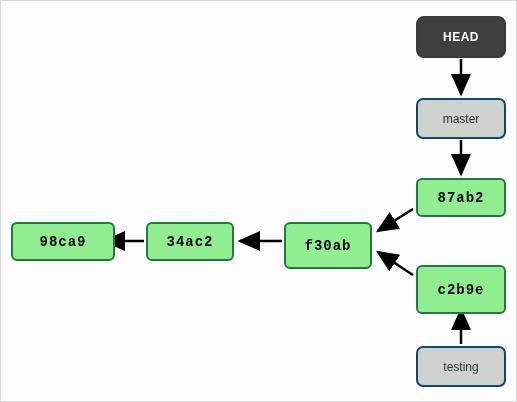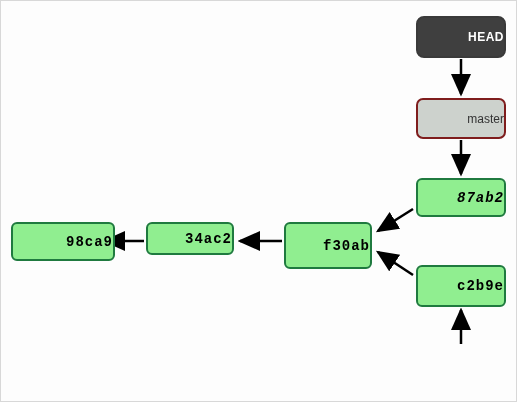--- a/index.html
+++ b/index.html
@@ -25,21 +25,21 @@
     top: 0;
     width: 517px;
     height: 402px;
     pointer-events: none;
   }
   .node {
     position: absolute;
     box-sizing: border-box;
     display: flex;
     align-items: center;
-    justify-content: flex-end;
+    justify-content: center;
     text-align: center;
     line-height: 1;
     z-index: 2;
   }
   .node-commit {
     background: #90ee90;
     border: 2px solid #1f7a3f;
     border-radius: 6px;
     color: #000000;
     font-family: "Liberation Mono", "DejaVu Sans Mono", monospace;
@@ -52,21 +52,21 @@
     border: 2px solid #3a3a3a;
     border-radius: 8px;
     color: #ffffff;
     font-family: "Liberation Sans", sans-serif;
     font-size: 12px;
     font-weight: bold;
     letter-spacing: 0.5px;
   }
   .node-branch {
     background: #cdd2cd;
-    border: 2px solid #7f1d1d;
+    border: 2px solid #0c4a6e;
     border-radius: 7px;
     color: #333333;
     font-family: "Liberation Sans", sans-serif;
     font-size: 12px;
     font-weight: normal;
   }
 </style>
 </head>
 <body>
 
@@ -95,34 +95,37 @@
   </svg>
 
   <div class="node node-head" style="left:415px; top:15px; width:90px; height:42px;">
     <span>HEAD</span>
   </div>
 
   <div class="node node-branch" style="left:415px; top:97px; width:90px; height:41px;">
     <span>master</span>
   </div>
 
-  <div class="node node-commit" style="left:415px; top:177px; width:90px; height:39px;font-style:italic;">
+  <div class="node node-commit" style="left:415px; top:177px; width:90px; height:39px;">
     <span>87ab2</span>
   </div>
 
   <div class="node node-commit" style="left:283px; top:221px; width:88px; height:47px;">
     <span>f30ab</span>
   </div>
 
-  <div class="node node-commit" style="left:145px; top:221px; width:88px; height:33px;">
+  <div class="node node-commit" style="left:145px; top:221px; width:88px; height:39px;">
     <span>34ac2</span>
   </div>
 
   <div class="node node-commit" style="left:10px; top:221px; width:104px; height:39px;">
     <span>98ca9</span>
   </div>
 
-  <div class="node node-commit" style="left:415px; top:264px; width:90px; height:42px;">
+  <div class="node node-commit" style="left:415px; top:264px; width:90px; height:49px;">
     <span>c2b9e</span>
   </div>
 
+  <div class="node node-branch" style="left:415px; top:345px; width:90px; height:41px;">
+    <span>testing</span>
+  </div>
 
 </div>
 
 </body></html>

